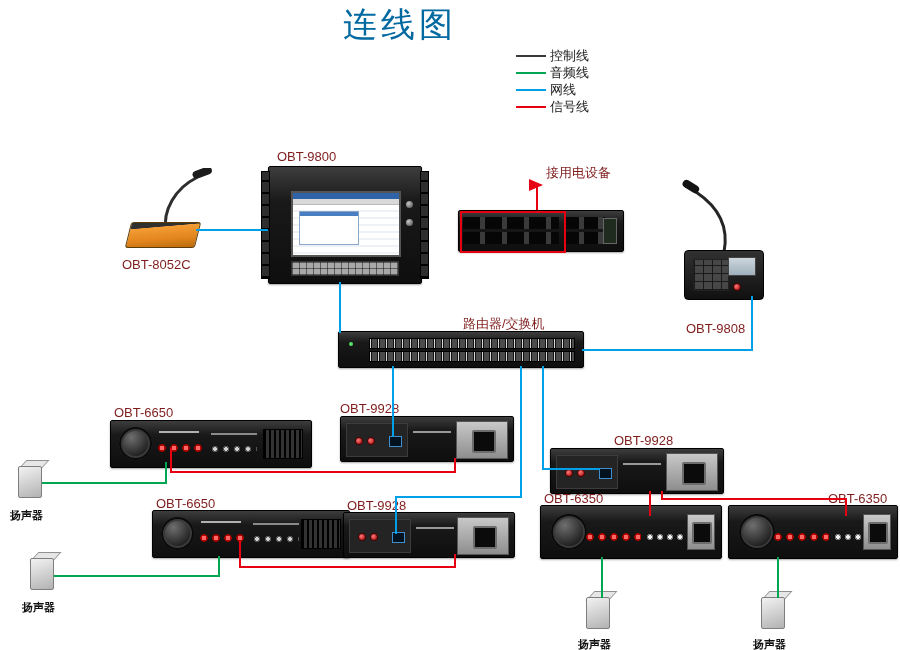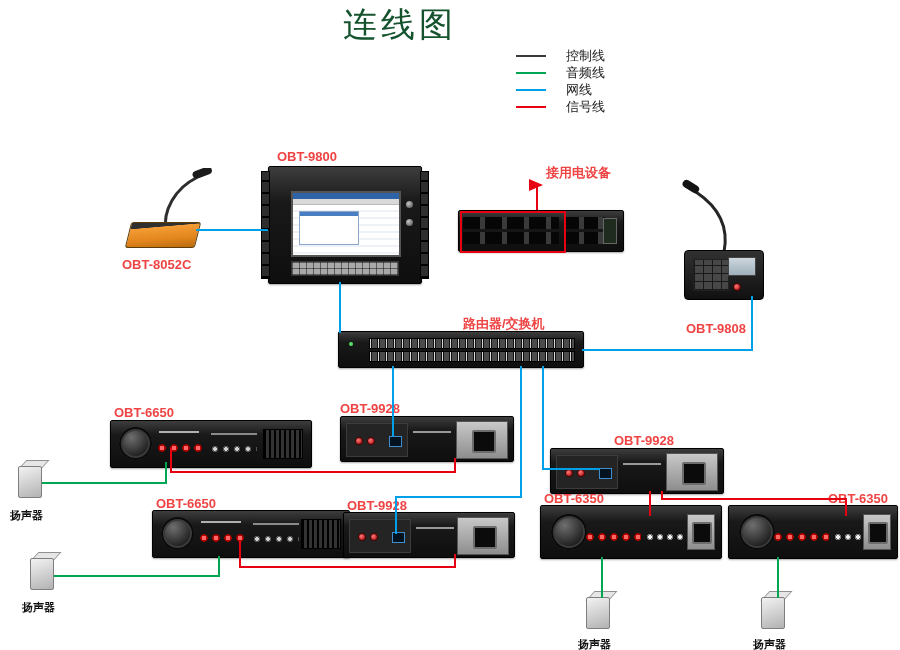--- a/index.html
+++ b/index.html
@@ -1,28 +1,28 @@
 <!DOCTYPE html>
 <html><head>
 <meta charset="utf-8">
 <style>
   html,body{margin:0;padding:0;background:#fff;}
   .stage{position:relative;width:900px;height:650px;background:#fff;overflow:hidden;
          font-family:"Liberation Sans","DejaVu Sans",sans-serif;}
   
   #title{position:absolute;left:250px;top:2px;width:300px;text-align:center;
          font-family:"Liberation Serif","DejaVu Serif",serif;font-size:34px;font-weight:400;
-         letter-spacing:4px;color:#14532d;z-index:30;}
-  .dev-label{position:absolute;font-size:13px;font-weight:bold;color:#ef4444;white-space:nowrap;z-index:30;}
+         letter-spacing:4px;color:#0369a1;z-index:30;}
+  .dev-label{position:absolute;font-size:13px;font-weight:normal;color:#7f1d1d;white-space:nowrap;z-index:30;}
   .spk-label{position:absolute;font-size:11px;font-weight:bold;color:#111;white-space:nowrap;z-index:30;}
   
   #legend{position:absolute;left:516px;top:47px;z-index:30;}
   .legend-row{display:flex;align-items:center;height:17px;}
   .swatch{display:inline-block;width:30px;height:2px;background:#888;}
-  .legend-label{margin-left:20px;font-size:13px;color:#1a1a1a;}
+  .legend-label{margin-left:4px;font-size:13px;color:#1a1a1a;}
   
   #wires{position:absolute;left:0;top:0;z-index:40;pointer-events:none;}
   
   .device{position:absolute;z-index:10;}
   .rack{background:linear-gradient(180deg,#3d3d3d,#191919 30%,#0e0e0e);border:1px solid #000;
         border-radius:2px;box-shadow:0 1px 2px rgba(0,0,0,.35);}
   .tline{position:absolute;height:2px;background:#9a9a9a;}
   .vents{position:absolute;background:repeating-linear-gradient(90deg,#000 0 2px,#333 2px 5px);border:1px solid #000;}
   .knob{position:absolute;width:7px;height:7px;border-radius:50%;background:radial-gradient(circle at 35% 35%,#c5c5c5,#444);}
   .reddot{position:absolute;width:6px;height:6px;border-radius:50%;

